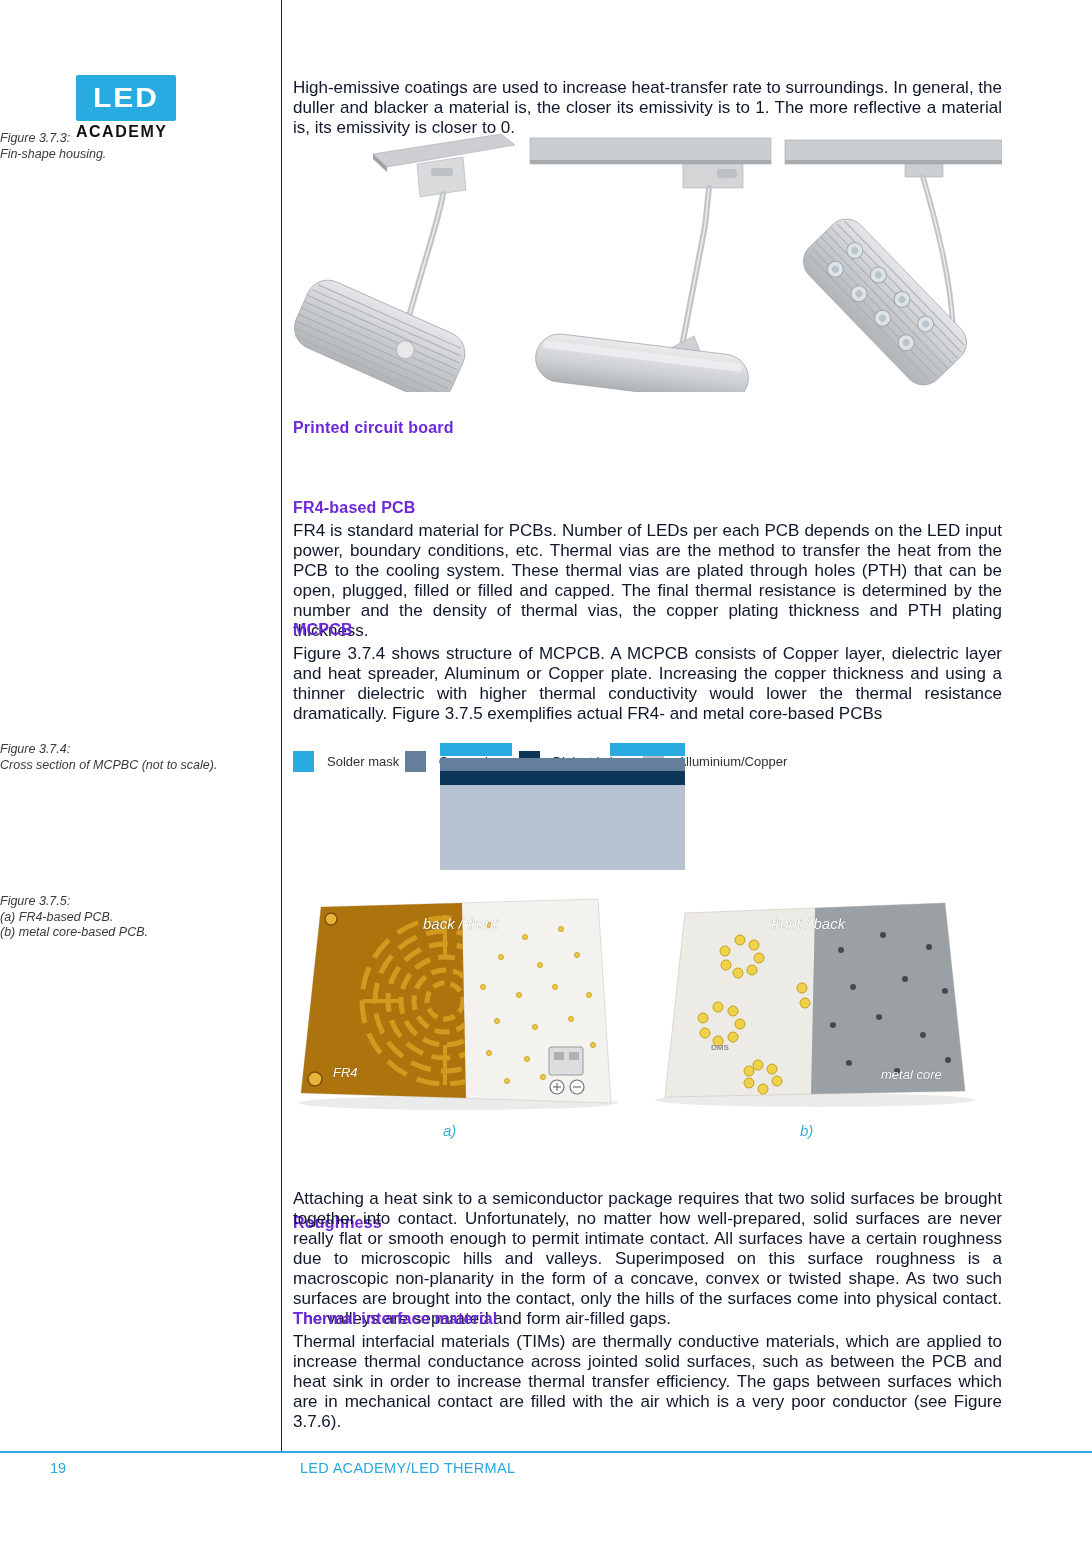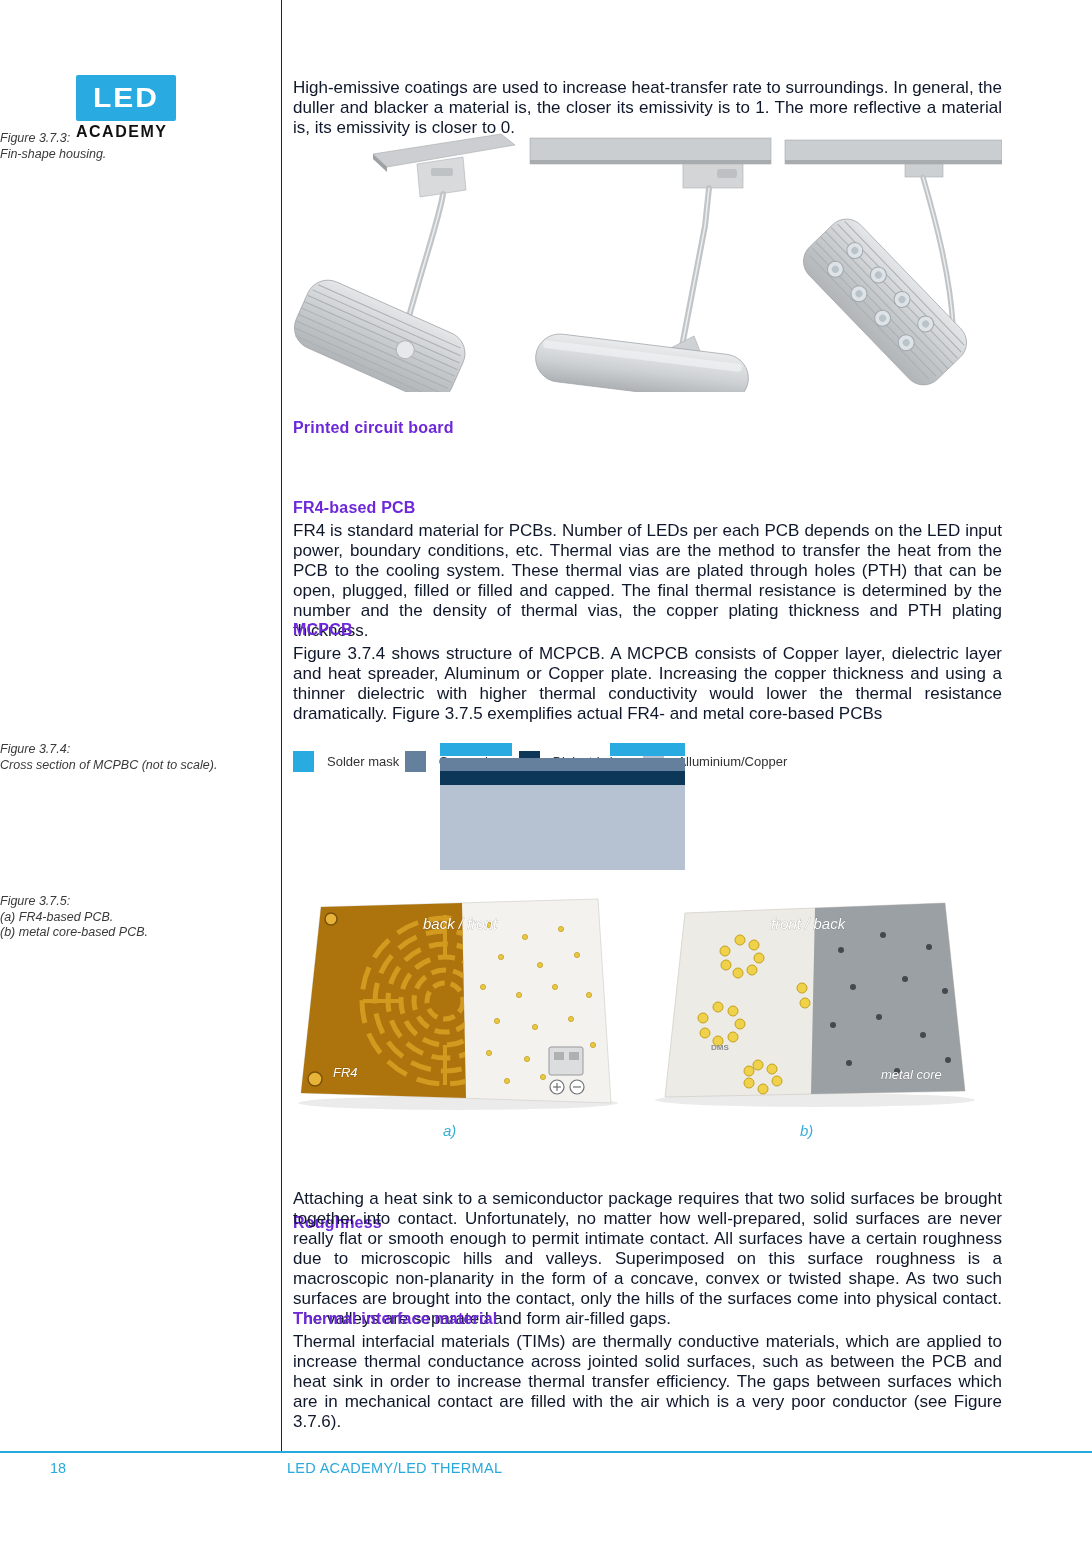--- a/index.html
+++ b/index.html
@@ -31,21 +31,21 @@
   .xsec{position:absolute;left:440px;top:743px;width:245px;}
   .xsec-solder{height:13px;margin-bottom:2px;position:relative;}
   .xsec-solder .blk{position:absolute;top:0;height:13px;}
   .xsec-layer{width:100%;}
 
   .sub-label{position:absolute;font-style:italic;color:#3aaed6;font-size:15px;}
 
   
   .footer-line{position:absolute;left:0;top:1451px;width:1092px;height:2px;background:#29a9dd;}
   .footer-page{position:absolute;left:50px;top:1460px;font-size:14.5px;color:#29a9dd;}
-  .footer-text{position:absolute;left:287px;top:1460px;font-size:14.5px;color:#29a9dd;letter-spacing:.3px;}
+  .footer-text{position:absolute;left:300px;top:1460px;font-size:14.5px;color:#29a9dd;letter-spacing:.3px;}
 
   svg text{font-family:"Liberation Sans",sans-serif;}
   .photo-label{font-style:italic;fill:#ffffff;stroke:rgba(0,0,0,.35);stroke-width:.5px;paint-order:stroke;}
 </style>
 </head>
 <body>
 
 <div class="page">
 
   <div class="divider"></div>
@@ -321,16 +321,16 @@
   <div class="sub-label" style="left:443px;top:1122px;">a)</div>
   <div class="sub-label" style="left:800px;top:1122px;">b)</div>
 
   <div class="col heading" style="top:1214px;">Roughness</div>
   <div class="col body-text" style="top:1189px;">Attaching a heat sink to a semiconductor package requires that two solid surfaces be brought together into contact. Unfortunately, no matter how well-prepared, solid surfaces are never really flat or smooth enough to permit intimate contact. All surfaces have a certain roughness due to microscopic hills and valleys. Superimposed on this surface roughness is a macroscopic non-planarity in the form of a concave, convex or twisted shape. As two such surfaces are brought into the contact, only the hills of the surfaces come into physical contact. The valleys are separated and form air-filled gaps.</div>
 
   <div class="col heading" style="top:1310px;">Thermal interface material</div>
   <div class="col body-text" style="top:1332px;">Thermal interfacial materials (TIMs) are thermally conductive materials, which are applied to increase thermal conductance across jointed solid surfaces, such as between the PCB and heat sink in order to increase thermal transfer efficiency. The gaps between surfaces which are in mechanical contact are filled with the air which is a very poor conductor (see Figure 3.7.6).</div>
 
   <div class="footer-line"></div>
-  <div class="footer-page">18</div>
+  <div class="footer-page">19</div>
   <div class="footer-text">LED ACADEMY/LED THERMAL</div>
 
 </div>
 
 </body></html>

